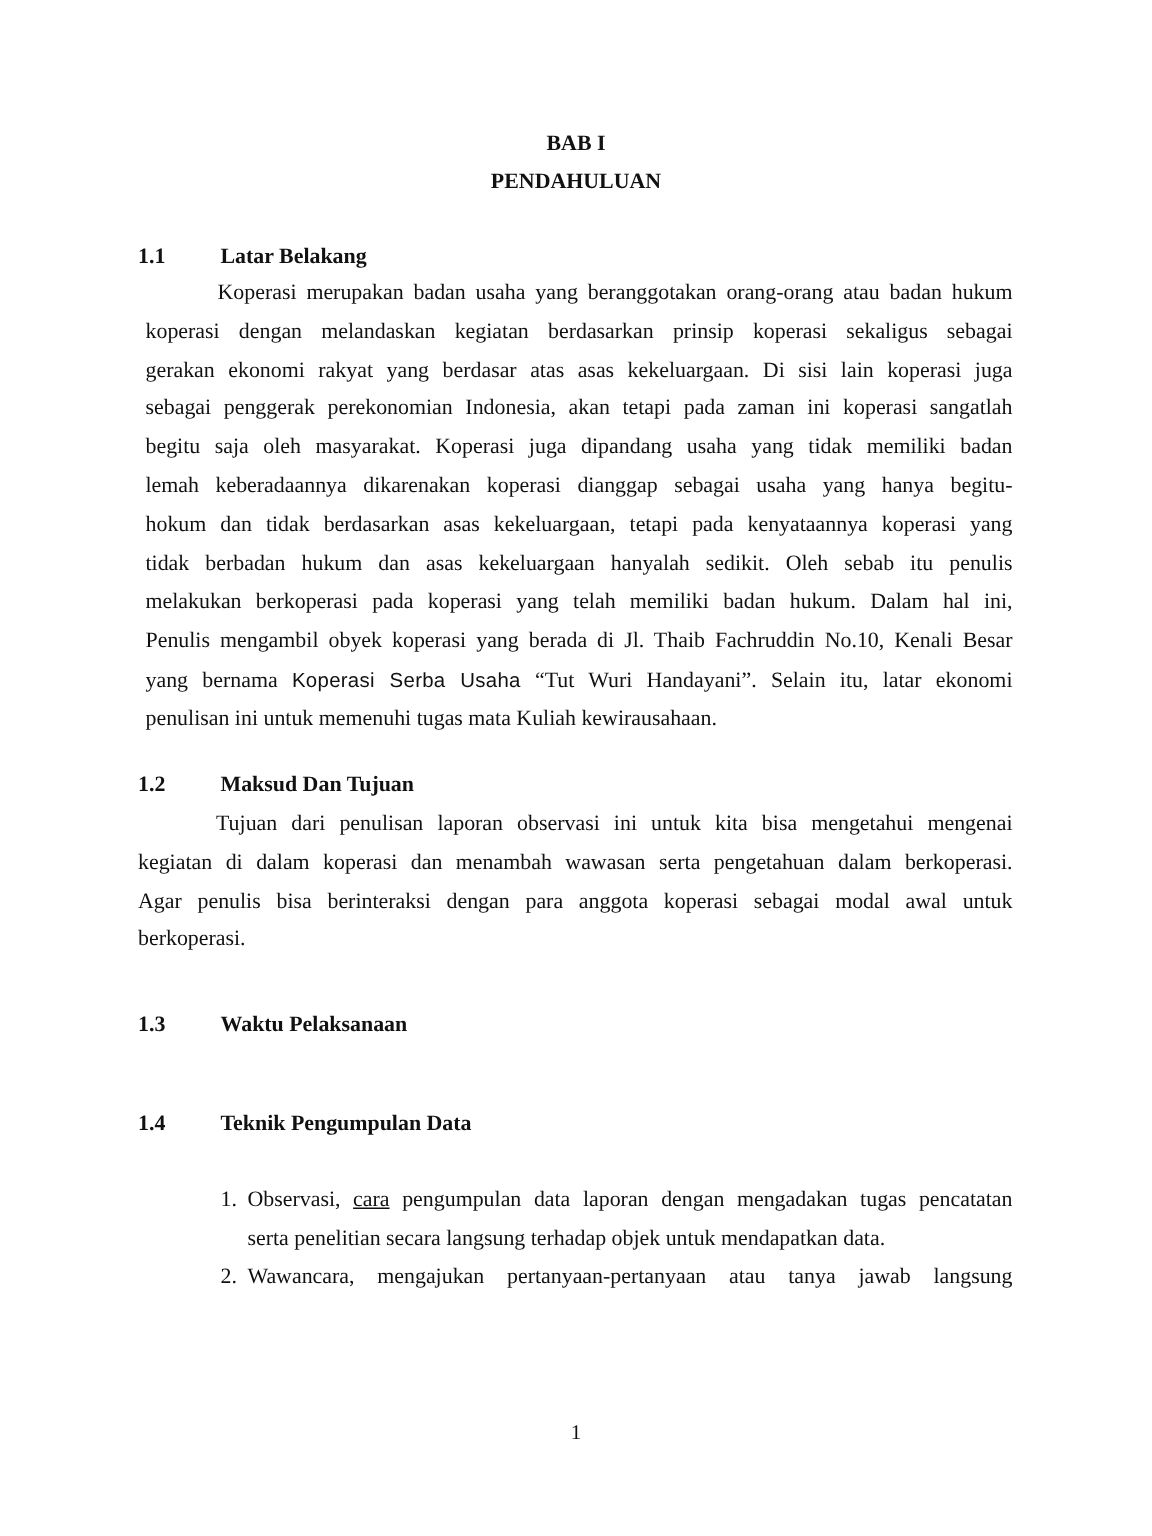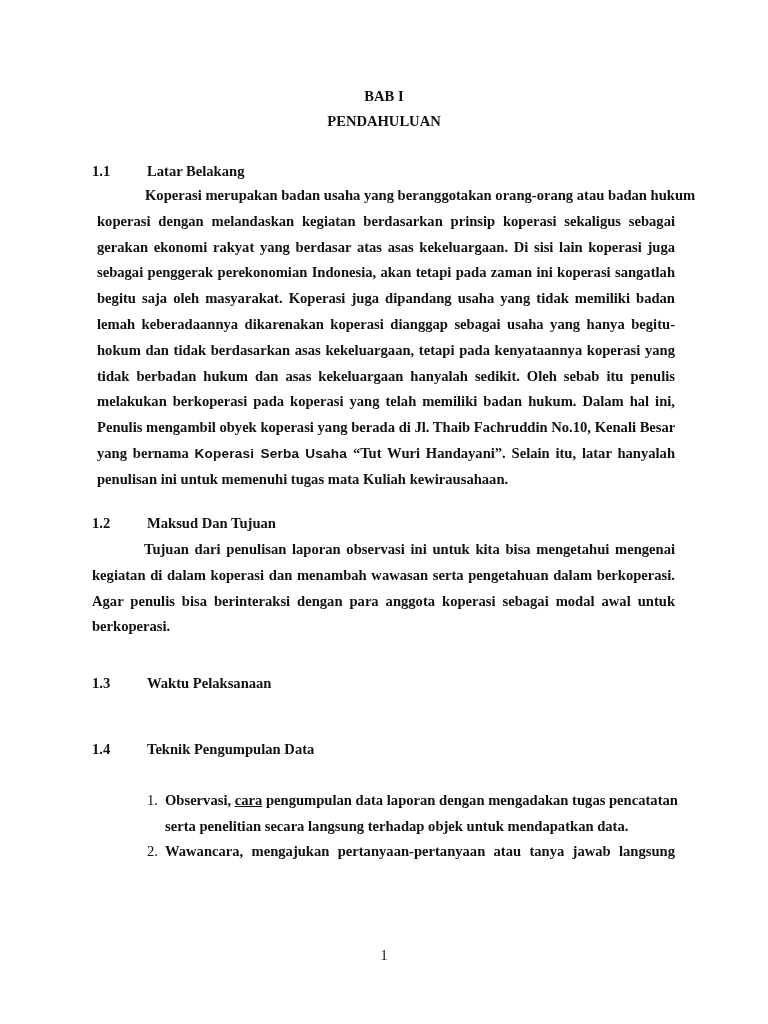--- a/index.html
+++ b/index.html
@@ -4,21 +4,21 @@
 <style>
   html, body { margin: 0; padding: 0; background: #ffffff; }
   body { width: 768px; height: 1024px; position: relative; overflow: hidden;
          font-family: "Liberation Serif", serif; color: #111; font-size: 14.6px; }
   .page { position: absolute; left: 0; top: 0; width: 768px; height: 911px; }
   .center-title { position: absolute; left: 0; width: 768px; text-align: center;
                   font-weight: bold; font-size: 14.6px; }
   .sec-head { position: absolute; left: 92px; font-weight: bold; font-size: 14.6px; }
   .sec-num { display: inline-block; width: 55px; }
   .para { position: absolute; line-height: 25.8px; text-align: justify; text-align-last: left; }
-  .line { display: block; text-align: justify; text-align-last: justify; height: 25.8px; white-space: nowrap; font-weight: bold; }
+  .line { display: block; text-align: justify; text-align-last: justify; height: 25.8px; white-space: nowrap; }
   .line.last { text-align-last: left; }
   .mono-span { font-family: "Liberation Sans", sans-serif; font-size: 13.6px; letter-spacing: 0.2px; }
   .u { text-decoration: underline; }
   .list-item { position: absolute; left: 147px; width: 528px; }
   .list-num { position: absolute; left: 0; top: 0; }
   .list-body { position: absolute; left: 18px; width: 510px; line-height: 25.8px; }
   .page-num { position: absolute; left: 0; width: 768px; top: 948px; text-align: center; font-size: 14px; }
 </style>
 </head>
 <body>
@@ -35,21 +35,21 @@
     <span class="line" style="padding-left:48px;">Koperasi merupakan badan usaha yang beranggotakan orang-orang atau badan hukum</span>
     <span class="line">koperasi dengan melandaskan kegiatan berdasarkan prinsip koperasi sekaligus sebagai</span>
     <span class="line">gerakan ekonomi rakyat yang berdasar atas asas kekeluargaan. Di sisi lain koperasi juga</span>
     <span class="line">sebagai penggerak perekonomian Indonesia, akan tetapi pada zaman ini koperasi sangatlah</span>
     <span class="line">begitu saja oleh masyarakat. Koperasi juga dipandang usaha yang tidak memiliki badan</span>
     <span class="line">lemah keberadaannya dikarenakan koperasi dianggap sebagai usaha yang hanya begitu-</span>
     <span class="line">hokum dan tidak berdasarkan asas kekeluargaan, tetapi pada kenyataannya koperasi yang</span>
     <span class="line">tidak berbadan hukum dan asas kekeluargaan hanyalah sedikit. Oleh sebab itu penulis</span>
     <span class="line">melakukan berkoperasi pada koperasi yang telah memiliki badan hukum. Dalam  hal ini,</span>
     <span class="line">Penulis mengambil obyek koperasi yang berada di Jl. Thaib Fachruddin No.10, Kenali Besar</span>
-    <span class="line"><span>yang bernama</span> <span class="mono-span">Koperasi Serba Usaha</span> <span>“Tut Wuri Handayani”. Selain itu, latar hanyalah</span></span>
+    <span class="line"><span>yang bernama</span> <span class="mono-span">Koperasi Serba Usaha</span> <span>“Tut Wuri Handayani”. Selain itu, latar ekonomi</span></span>
     <span class="line last">penulisan ini untuk memenuhi tugas mata Kuliah kewirausahaan.</span>
   </div>
 
   <div class="sec-head" style="top:515px;">
     <span class="sec-num">1.2</span><span>Maksud Dan Tujuan</span>
   </div>
   <div class="para" style="left:92px; top:537px; width:583px;">
     <span class="line" style="padding-left:52px;">Tujuan dari penulisan laporan observasi ini untuk kita bisa mengetahui mengenai</span>
     <span class="line">kegiatan di dalam koperasi dan menambah wawasan serta pengetahuan dalam berkoperasi.</span>
     <span class="line">Agar penulis bisa berinteraksi dengan para anggota koperasi sebagai modal awal untuk</span>

